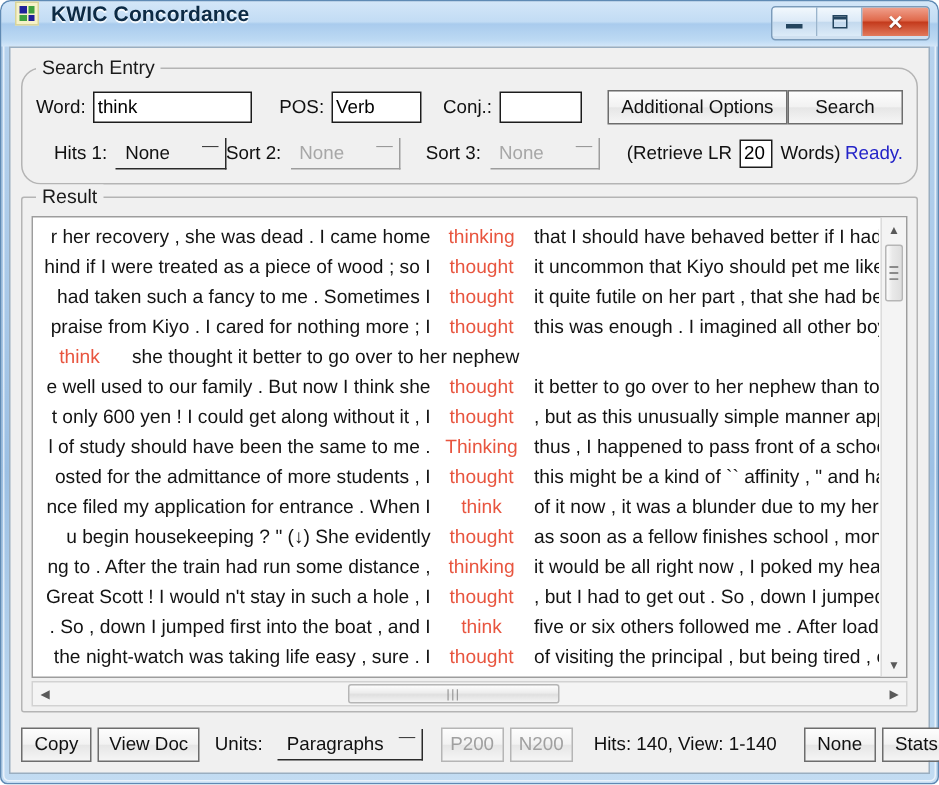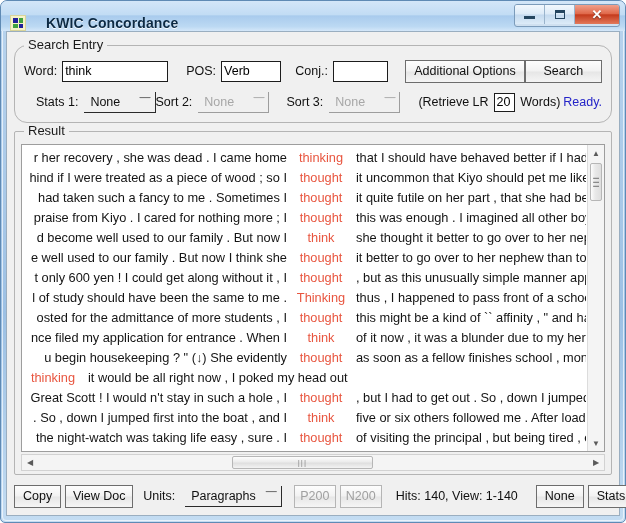--- a/index.html
+++ b/index.html
@@ -26,26 +26,25 @@
     border-radius:6px 6px 4px 4px;
     border:1px solid rgba(255,255,255,.65);
     pointer-events:none;
   }
 
   
   #titlebar {
     position: relative;
     height: 30px;
     display: flex;
-    align-items: flex-end;
+    align-items: flex-start;
     padding-left: 9px;
     background: linear-gradient(to bottom,
         #d3e6f8 0%, #c2dcf4 45%, #a9cbed 50%, #bcd9f3 85%, #d4e7f9 100%);
     border-radius: 6px 6px 0 0;
-    gap: 12px;
   }
   #app-icon {
     width: 16px; height: 16px;
     background: #f6f2c8;
     border: 1px solid #d8d49a;
     box-sizing: border-box;
     display: grid;
     grid-template-columns: 1fr 1fr;
     grid-template-rows: 1fr 1fr;
     gap: 1px;
@@ -340,21 +339,21 @@
         <span class="lbl" style="margin-left:14px;">Conj.:</span>
         <div class="txtbox" style="width:64px; margin-left:5px;"></div>
 
         <div class="btn" style="margin-left:17px; width:137px;">Additional Options</div>
 
         <div class="spacer"></div>
         <div class="btn" style="width:88px;">Search</div>
       </div>
 
       <div class="row2">
-        <span class="lbl" style="margin-left:12px;">Stats 1:</span>
+        <span class="lbl" style="margin-left:12px;">Hits 1:</span>
         <div class="combo" style="width:84px; margin-left:6px;">
           <span>None</span>
           <span class="arrow">⎺</span>
         </div>
 
         <span class="lbl" style="">Sort 2:</span>
         <div class="combo dim" style="width:84px; margin-left:6px;">
           <span>None</span>
           <span class="arrow">⎺</span>
         </div>
@@ -392,21 +391,20 @@
             <div class="kleft"><span>had taken such a fancy to me . Sometimes I</span></div>
             <div class="kword">thought</div>
             <div class="kright">it quite futile on her part , that she had better c</div>
           </div>
           <div class="kline">
             <div class="kleft"><span>praise from Kiyo . I cared for nothing more ; I</span></div>
             <div class="kword">thought</div>
             <div class="kright">this was enough . I imagined all other boys we</div>
           </div>
           <div class="kline">
-            <div class="kleft"><span>d become well used to our family . But now I</span></div>
             <div class="kword">think</div>
             <div class="kright">she thought it better to go over to her nephew</div>
           </div>
           <div class="kline">
             <div class="kleft"><span>e well used to our family . But now I think she</span></div>
             <div class="kword">thought</div>
             <div class="kright">it better to go over to her nephew than to start</div>
           </div>
           <div class="kline">
             <div class="kleft"><span>t only 600 yen ! I could get along without it , I</span></div>
@@ -427,20 +425,21 @@
             <div class="kleft"><span>nce filed my application for entrance . When I</span></div>
             <div class="kword">think</div>
             <div class="kright">of it now , it was a blunder due to my hereditar</div>
           </div>
           <div class="kline">
             <div class="kleft"><span>u begin housekeeping ? " (↓)   She evidently</span></div>
             <div class="kword">thought</div>
             <div class="kright">as soon as a fellow finishes school , money co</div>
           </div>
           <div class="kline">
+            <div class="kleft"><span>ng to . After the train had run some distance ,</span></div>
             <div class="kword">thinking</div>
             <div class="kright">it would be all right now , I poked my head out</div>
           </div>
           <div class="kline">
             <div class="kleft"><span>Great Scott ! I would n't stay in such a hole , I</span></div>
             <div class="kword">thought</div>
             <div class="kright">, but I had to get out . So , down I jumped first</div>
           </div>
           <div class="kline">
             <div class="kleft"><span>. So , down I jumped first into the boat , and I</span></div>

